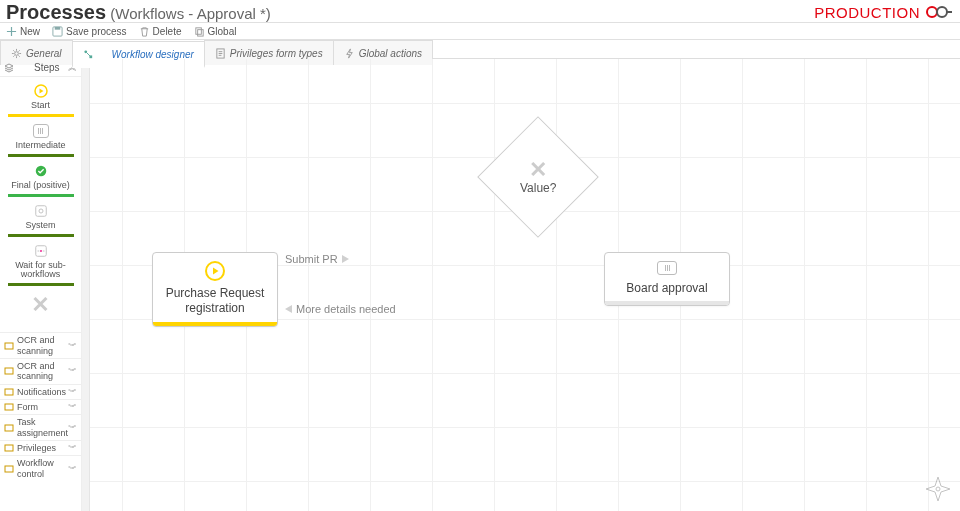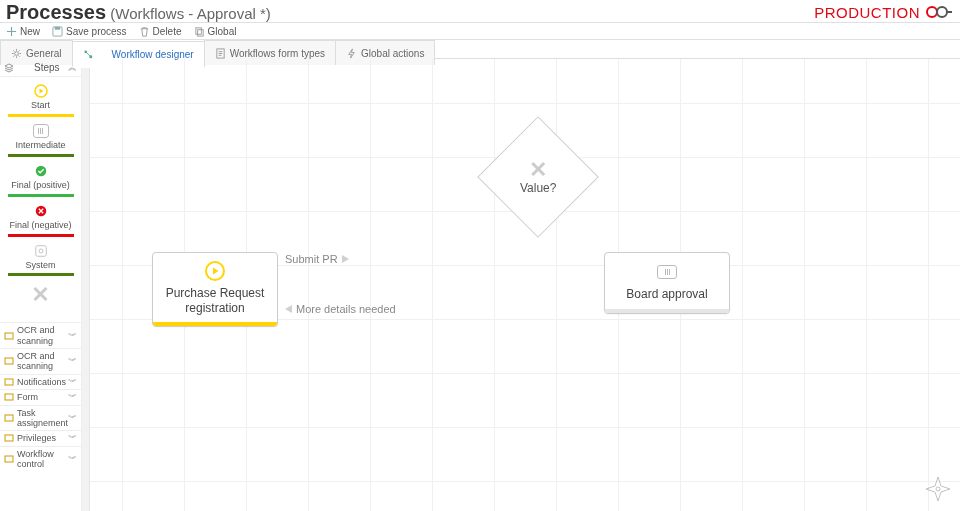--- a/index.html
+++ b/index.html
@@ -36,20 +36,21 @@
     height: 19px;
   }
   .tab {
     display: inline-flex; align-items: center; gap: 4px;
     padding: 12px 10px;
     border: 1px solid #ddd; border-bottom: none;
     margin-right: -1px;
     background: #f7f7f7;
     color: #666;
     cursor: pointer;
+    font-style: italic;
   }
   .tab.active {
     background: #fff; color: #2a6fbf;
     border-bottom: 2px solid #fff;
     position: relative; top: 1px;
     font-weight: 500;
     gap: 18px;
   }
   .tab .ic { width: 11px; height: 11px; }
   
@@ -228,21 +229,21 @@
         <rect x="7" y="7" width="3" height="3" fill="#5a9"></rect>
         <path d="M4 4l4 4" stroke="#5a9"></path>
       </svg>
     <span>Workflow designer</span>
   </div>
   <div class="tab">
     <svg class="ic" viewBox="0 0 12 12">
         <rect x="2" y="1" width="8" height="10" fill="none" stroke="#999"></rect>
         <path d="M4 4h4M4 6h4M4 8h3" stroke="#999"></path>
       </svg>
-    <span>Workflows form types</span>
+    <span>Privileges form types</span>
   </div>
   <div class="tab">
     <svg class="ic" viewBox="0 0 12 12">
         <path d="M7 1L3 7h3l-1 4 4-6H6z" fill="none" stroke="#999"></path>
       </svg>
     <span>Global actions</span>
   </div>
 </div>
 
 <div class="body">
@@ -280,37 +281,38 @@
       </div>
       <div class="step-tile underline-green">
         <span class="step-ic">
           <svg viewBox="0 0 16 16" width="14" height="14">
               <circle cx="8" cy="8" r="6" fill="#3bb44a"></circle>
               <path d="M5 8l2 2 4-4" fill="none" stroke="#fff" stroke-width="1.5"></path>
             </svg>
         </span>
         <span class="cap">Final (positive)</span>
       </div>
-      <div class="step-tile underline-red">
-        <span class="step-ic">
-          <svg viewBox="0 0 16 16" width="14" height="14">
-              <circle cx="8" cy="8" r="6" fill="#e30613"></circle>
-              <path d="M5.5 5.5l5 5M10.5 5.5l-5 5" stroke="#fff" stroke-width="1.5"></path>
-            </svg>
-        </span>
-        <span class="cap">Final (negative)</span>
-      </div>
       <div class="step-tile underline-gray">
         <span class="step-ic">
           <svg viewBox="0 0 16 16" width="14" height="14">
               <rect x="2" y="2" width="12" height="12" rx="2" fill="none" stroke="#bbb"></rect>
               <circle cx="8" cy="8" r="2.3" fill="none" stroke="#bbb"></circle>
             </svg>
         </span>
         <span class="cap">System</span>
+      </div>
+      <div class="step-tile underline-gray">
+        <span class="step-ic">
+          <svg viewBox="0 0 16 16" width="14" height="14">
+              <rect x="2" y="2" width="12" height="12" rx="2" fill="none" stroke="#bbb"></rect>
+              <circle cx="8" cy="8" r="1.2" fill="#e39"></circle>
+              <path d="M4 8h2M10 8h2" stroke="#bbb"></path>
+            </svg>
+        </span>
+        <span class="cap">Wait for sub-workflows</span>
       </div>
       <span class="big-x">✕</span>
     </div>
 
     <div class="accordion">
       <svg class="ic" viewBox="0 0 10 10">
           <rect x="1" y="2" width="8" height="6" fill="none" stroke="#c90"></rect>
         </svg>
       <span class="lbl">OCR and scanning</span>
       <span class="chev">︾</span>
@@ -386,21 +388,21 @@
 
     <div class="flow-label arrow-r" style="left:195px; top:194px;">
       <span>Submit PR</span>
     </div>
 
     <div class="flow-label arrow-l" style="left:195px; top:244px;">
       <span>More details needed</span>
     </div>
 
 
-    <div class="node n-inter" style="left:514px; top:193px; width:126px; height:62px;">
+    <div class="node n-inter" style="left:514px; top:193px; width:126px; height:54px;">
       <div class="n-body">
         <span class="n-ic">
           <span class="ic-inter">
               <span></span>
               <span></span>
               <span></span>
             </span>
         </span>
         <span class="n-title">Board approval</span>
       </div>

